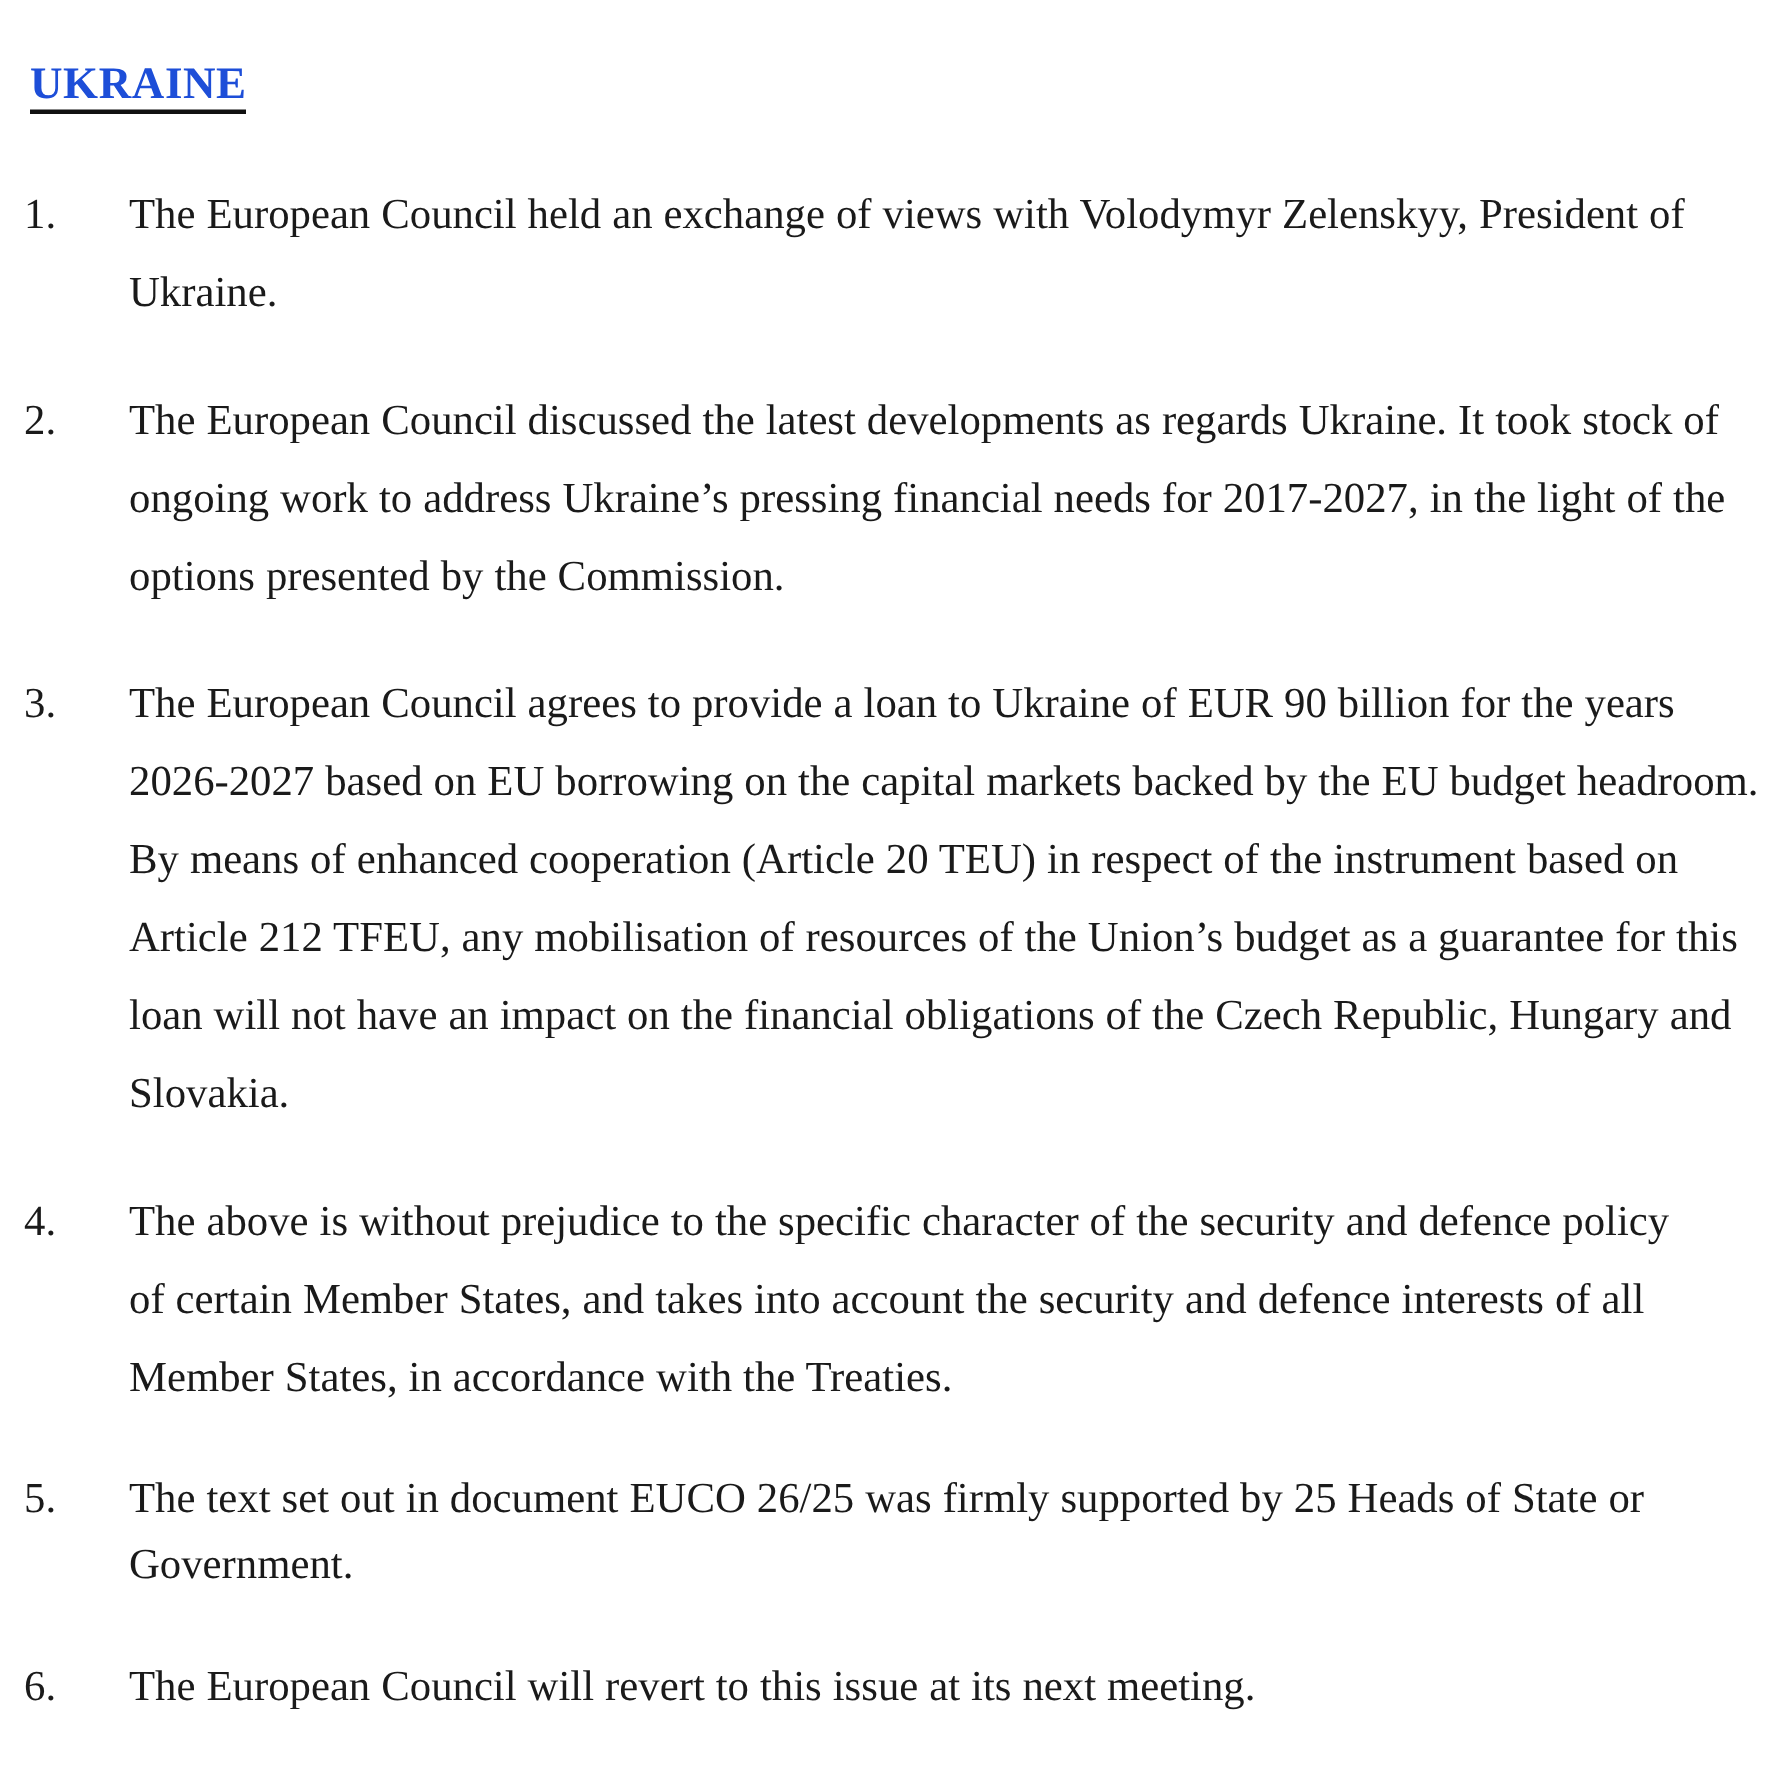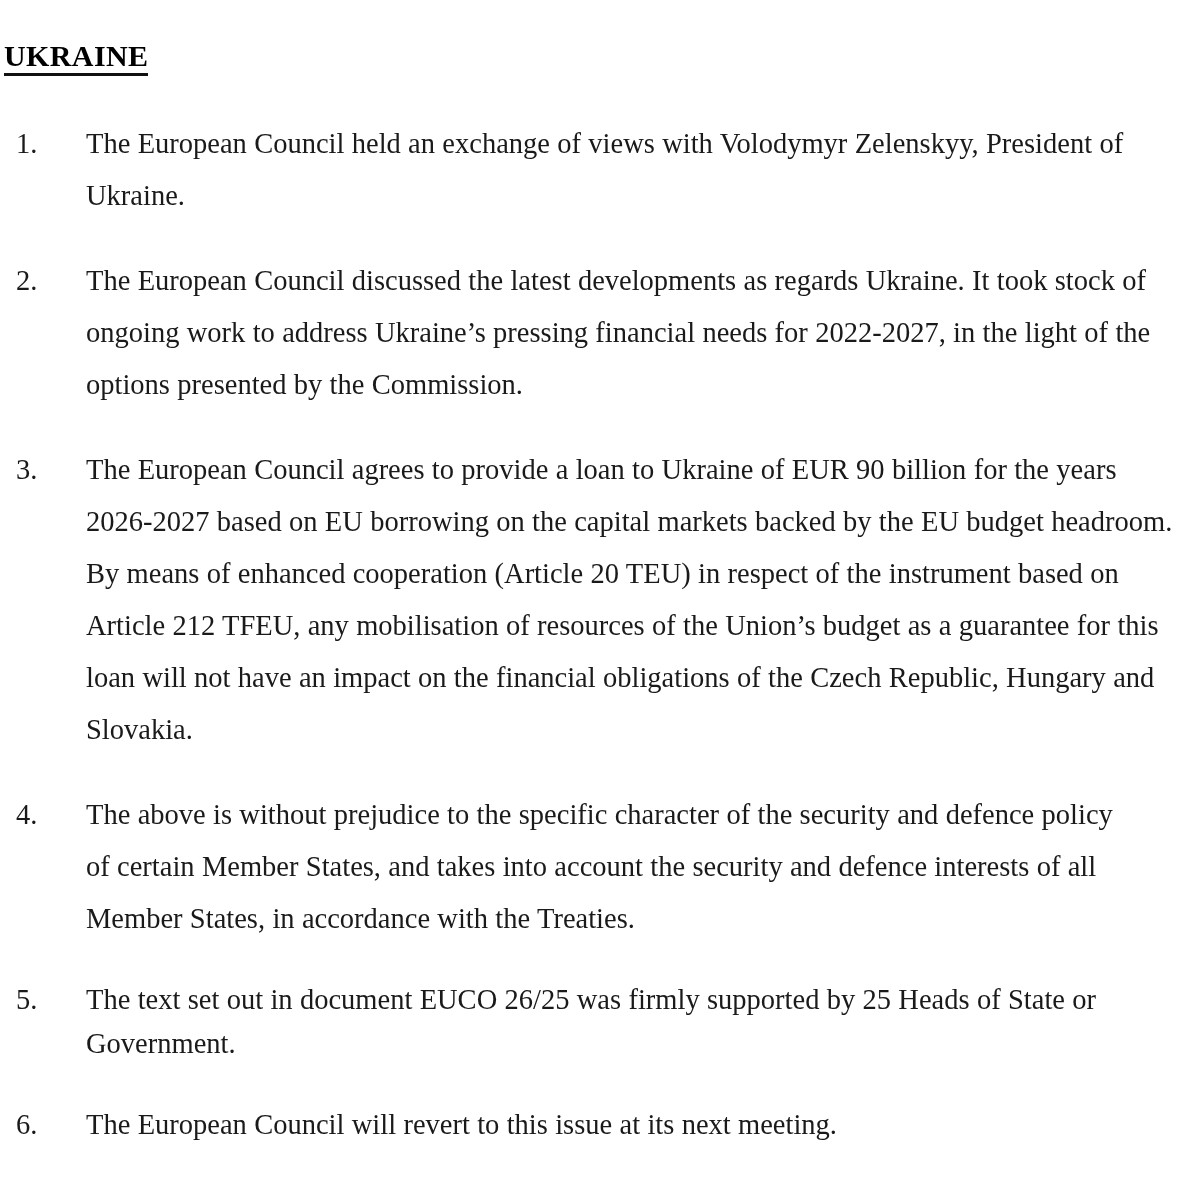--- a/index.html
+++ b/index.html
@@ -18,26 +18,26 @@
   }
   .page {
     position: relative;
     width: 1179px;
     height: 1177px;
     box-sizing: border-box;
     padding: 0;
   }
   .doc-heading {
     position: absolute;
-    left: 4px;
+    left: 20px;
     top: 40px;
     font-size: 30px;
     font-weight: bold;
     letter-spacing: 0.4px;
-    color: #000000;
+    color: #1d4ed8;
     border-bottom: 3px solid #111111;
     padding-bottom: 1px;
     line-height: 1.08;
     display: inline-block;
   }
   .body-list {
     position: absolute;
     left: 0;
     top: 118px;
     width: 1179px;
@@ -91,21 +91,21 @@
 
   <div class="body-list">
 
     <div class="para p1">
       <span class="num">1.</span>
       <span class="txt">The European Council held an exchange of views with Volodymyr Zelenskyy, President of Ukraine.</span>
     </div>
 
     <div class="para p2">
       <span class="num">2.</span>
-      <span class="txt">The European Council discussed the latest developments as regards Ukraine. It took stock of ongoing work to address Ukraine’s pressing financial needs for 2022-2027, in the light of the options presented by the Commission.</span>
+      <span class="txt">The European Council discussed the latest developments as regards Ukraine. It took stock of ongoing work to address Ukraine’s pressing financial needs for 2017-2027, in the light of the options presented by the Commission.</span>
     </div>
 
     <div class="para p3">
       <span class="num">3.</span>
       <span class="txt">The European Council agrees to provide a loan to Ukraine of EUR 90 billion for the years 2026-2027 based on EU borrowing on the capital markets backed by the EU budget headroom. By means of enhanced cooperation (Article 20 TEU) in respect of the instrument based on Article 212 TFEU, any mobilisation of resources of the Union’s budget as a guarantee for this loan will not have an impact on the financial obligations of the Czech Republic, Hungary and Slovakia.</span>
     </div>
 
     <div class="para p4">
       <span class="num">4.</span>
       <span class="txt">The above is without prejudice to the specific character of the security and defence policy of certain Member States, and takes into account the security and defence interests of all Member States, in accordance with the Treaties.</span>

